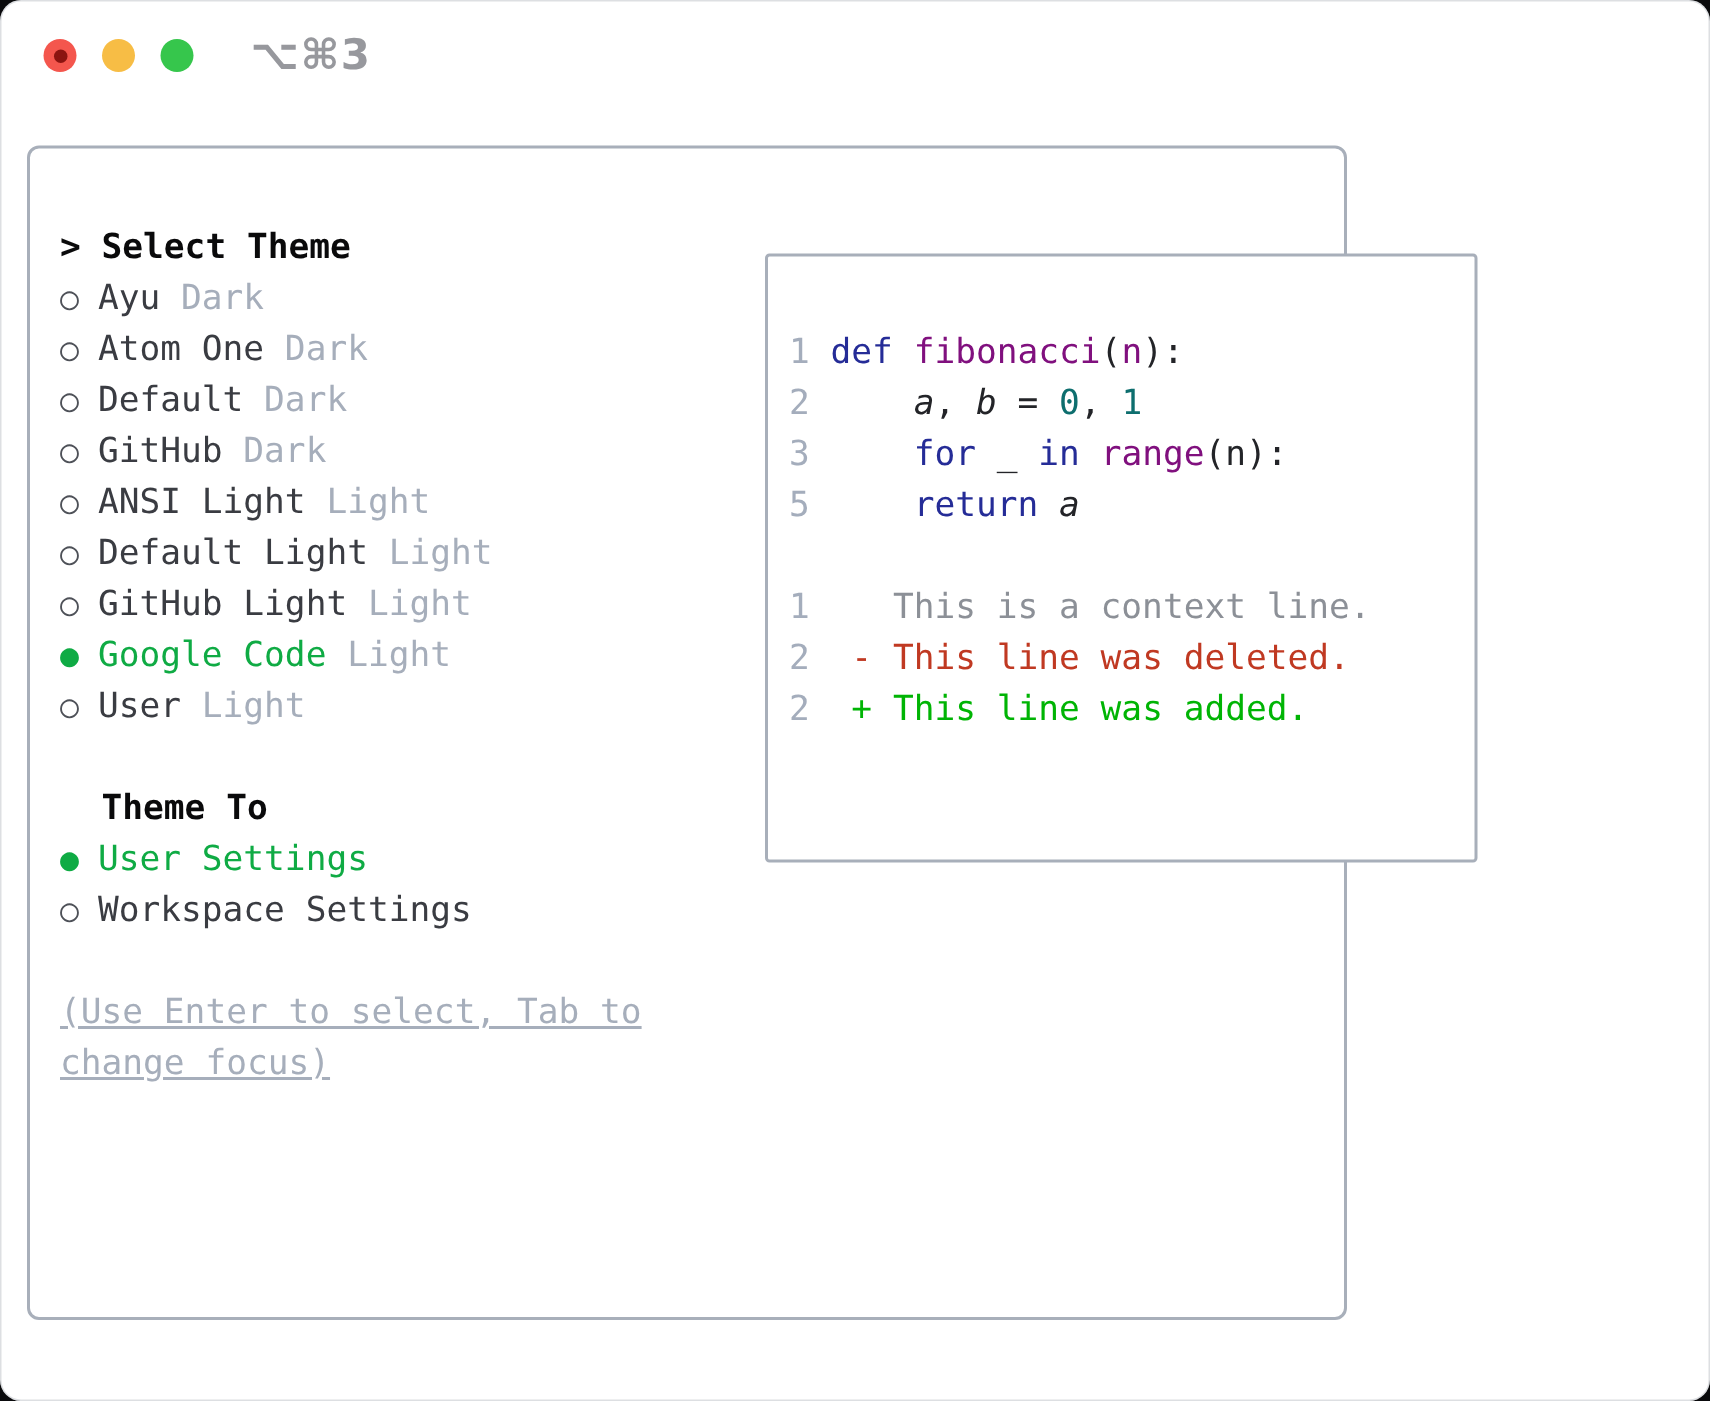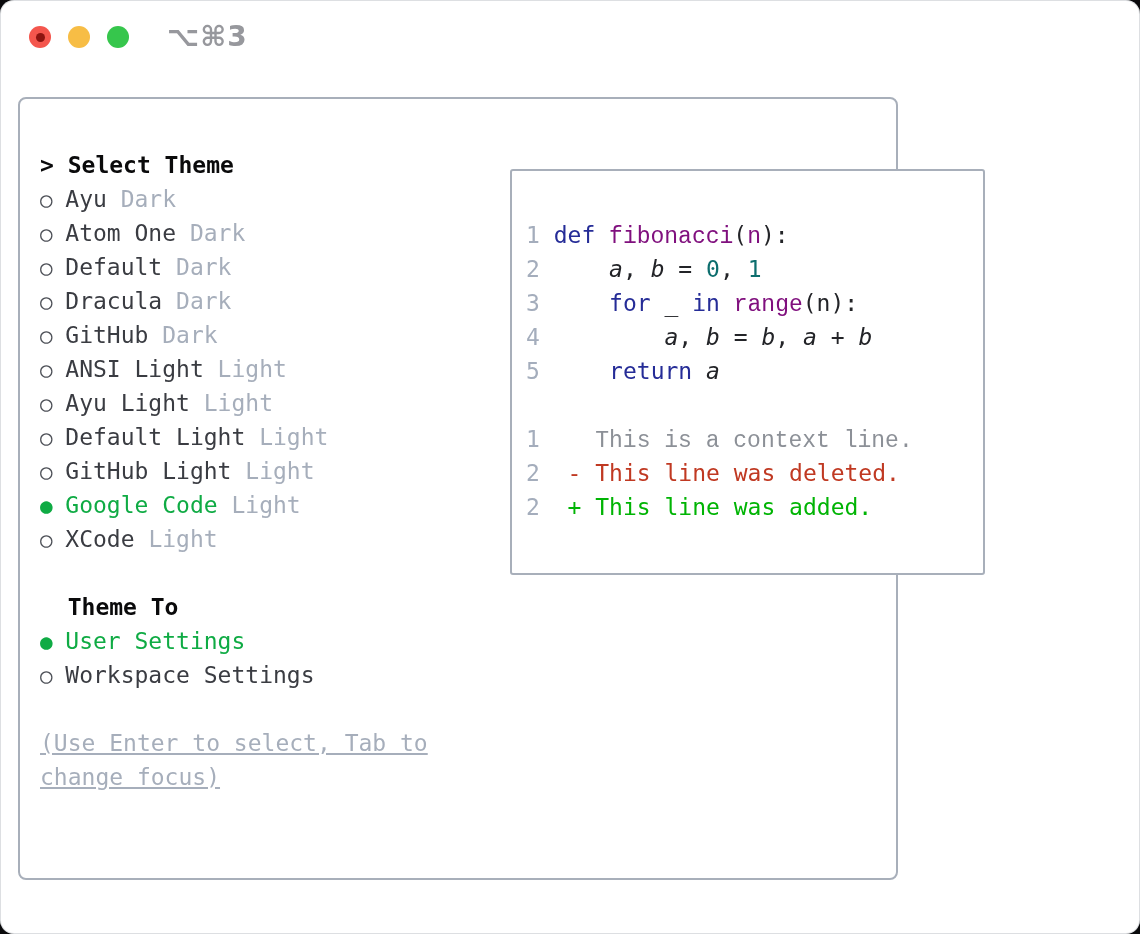--- a/index.html
+++ b/index.html
@@ -38,24 +38,24 @@
   .left-col{position:absolute;left:20px;top:49px;}
   .right-col{position:absolute;left:480px;top:49px;}
   
   .preview-box{margin-left:10px;margin-top:21px;width:475px;height:406px;
                border:2px solid var(--border);border-radius:3px;
                padding:47px 0 0 14px;overflow:hidden;background:#fff;}
   .code-line{height:34px;line-height:34px;font-size:23px;white-space:pre;color:var(--plain);}
   .tok-ln{color:var(--line-number);}
   .tok-pl{color:var(--plain);}
   .tok-kw{color:var(--keyword);}
-  .tok-fn{color:var(--function);font-family:Liberation Mono, monospace;}
+  .tok-fn{color:var(--function);}
   .tok-num{color:var(--number);}
   .tok-var{color:var(--plain);font-style:italic;}
-  .tok-ctx{color:var(--context);font-family:Liberation Mono, monospace;}
+  .tok-ctx{color:var(--context);}
   .tok-del{color:var(--deleted);}
   .tok-add{color:var(--added);}
 </style>
 </head>
 <body>
 
 <div class="window">
   <div class="titlebar">
     <div class="lights">
       <span class="light red">
@@ -69,28 +69,26 @@
 
   <div class="panel">
 
     <div class="left-col">
       <div class="row"><span class="prefix bold">&gt;</span><span class="bold">Select Theme</span></div>
 
       <div id="theme-list">
           <div class="row theme-row"><span class="bullet">○</span><span class="name">Ayu</span><span class="variant"> Dark</span></div>
           <div class="row theme-row"><span class="bullet">○</span><span class="name">Atom One</span><span class="variant"> Dark</span></div>
           <div class="row theme-row"><span class="bullet">○</span><span class="name">Default</span><span class="variant"> Dark</span></div>
-          <div class="row theme-row"><span class="bullet">○</span><span class="name">Dracula</span><span class="variant"> Dark</span></div>
           <div class="row theme-row"><span class="bullet">○</span><span class="name">GitHub</span><span class="variant"> Dark</span></div>
           <div class="row theme-row"><span class="bullet">○</span><span class="name">ANSI Light</span><span class="variant"> Light</span></div>
-          <div class="row theme-row"><span class="bullet">○</span><span class="name">Ayu Light</span><span class="variant"> Light</span></div>
           <div class="row theme-row"><span class="bullet">○</span><span class="name">Default Light</span><span class="variant"> Light</span></div>
           <div class="row theme-row"><span class="bullet">○</span><span class="name">GitHub Light</span><span class="variant"> Light</span></div>
           <div class="row theme-row selected"><span class="bullet on">●</span><span class="name">Google Code</span><span class="variant"> Light</span></div>
-          <div class="row theme-row"><span class="bullet">○</span><span class="name">XCode</span><span class="variant"> Light</span></div>
+          <div class="row theme-row"><span class="bullet">○</span><span class="name">User</span><span class="variant"> Light</span></div>
         </div>
 
       <div class="row"> </div>
 
       <div class="row"><span class="prefix"></span><span class="bold">Theme To</span></div>
 
       <div id="apply-list">
           <div class="row theme-row selected"><span class="bullet on">●</span><span class="name">User Settings</span></div>
           <div class="row theme-row"><span class="bullet">○</span><span class="name">Workspace Settings</span></div>
         </div>
@@ -100,21 +98,20 @@
       <div class="row help">(Use Enter to select, Tab to</div>
       <div class="row help">change focus)</div>
     </div>
 
     <div class="right-col">
       <div class="preview-box">
         <div id="code">
             <div class="code-line"><span class="tok-ln">1 </span><span class="tok-kw">def</span><span class="tok-pl"> </span><span class="tok-fn">fibonacci</span><span class="tok-pl">(</span><span class="tok-fn">n</span><span class="tok-pl">):</span></div>
             <div class="code-line"><span class="tok-ln">2 </span><span class="tok-pl">    </span><span class="tok-var">a</span><span class="tok-pl">, </span><span class="tok-var">b</span><span class="tok-pl"> = </span><span class="tok-num">0</span><span class="tok-pl">, </span><span class="tok-num">1</span></div>
             <div class="code-line"><span class="tok-ln">3 </span><span class="tok-pl">    </span><span class="tok-kw">for</span><span class="tok-pl"> _ </span><span class="tok-kw">in</span><span class="tok-pl"> </span><span class="tok-fn">range</span><span class="tok-pl">(n):</span></div>
-            <div class="code-line"><span class="tok-ln">4 </span><span class="tok-pl">        </span><span class="tok-var">a</span><span class="tok-pl">, </span><span class="tok-var">b</span><span class="tok-pl"> = </span><span class="tok-var">b</span><span class="tok-pl">, </span><span class="tok-var">a</span><span class="tok-pl"> + </span><span class="tok-var">b</span></div>
             <div class="code-line"><span class="tok-ln">5 </span><span class="tok-pl">    </span><span class="tok-kw">return</span><span class="tok-pl"> </span><span class="tok-var">a</span></div>
             <div class="code-line"> </div>
             <div class="code-line"><span class="tok-ln">1 </span><span class="tok-pl">   </span><span class="tok-ctx">This is a context line.</span></div>
             <div class="code-line"><span class="tok-ln">2 </span><span class="tok-pl"> </span><span class="tok-del">- This line was deleted.</span></div>
             <div class="code-line"><span class="tok-ln">2 </span><span class="tok-pl"> </span><span class="tok-add">+ This line was added.</span></div>
           </div>
       </div>
     </div>
 
   </div>

